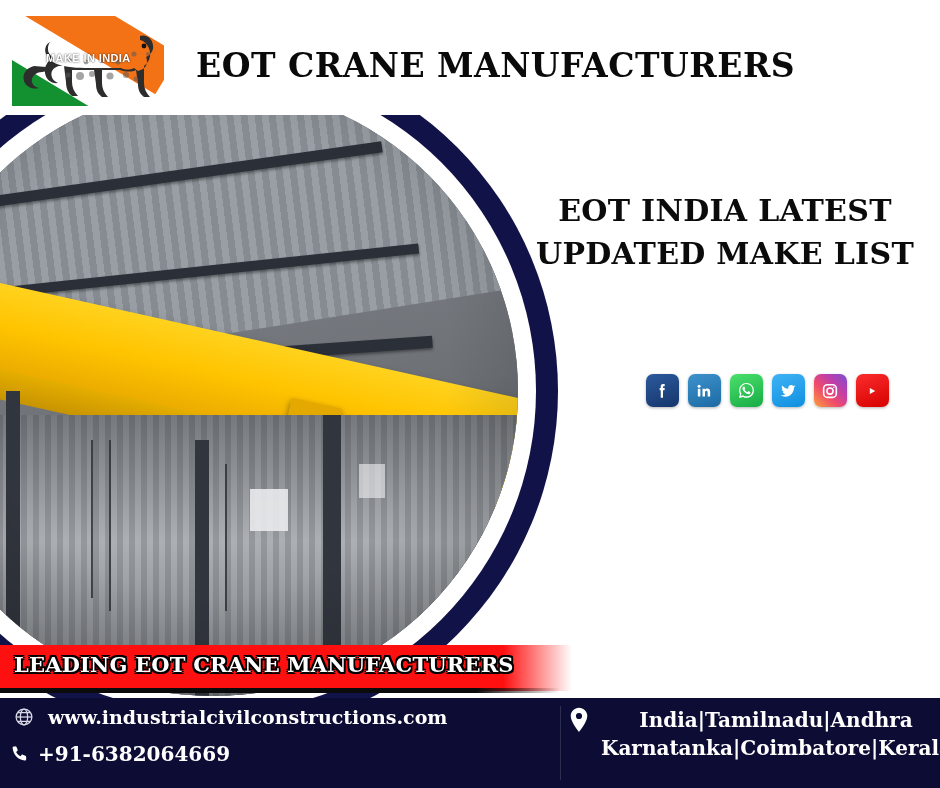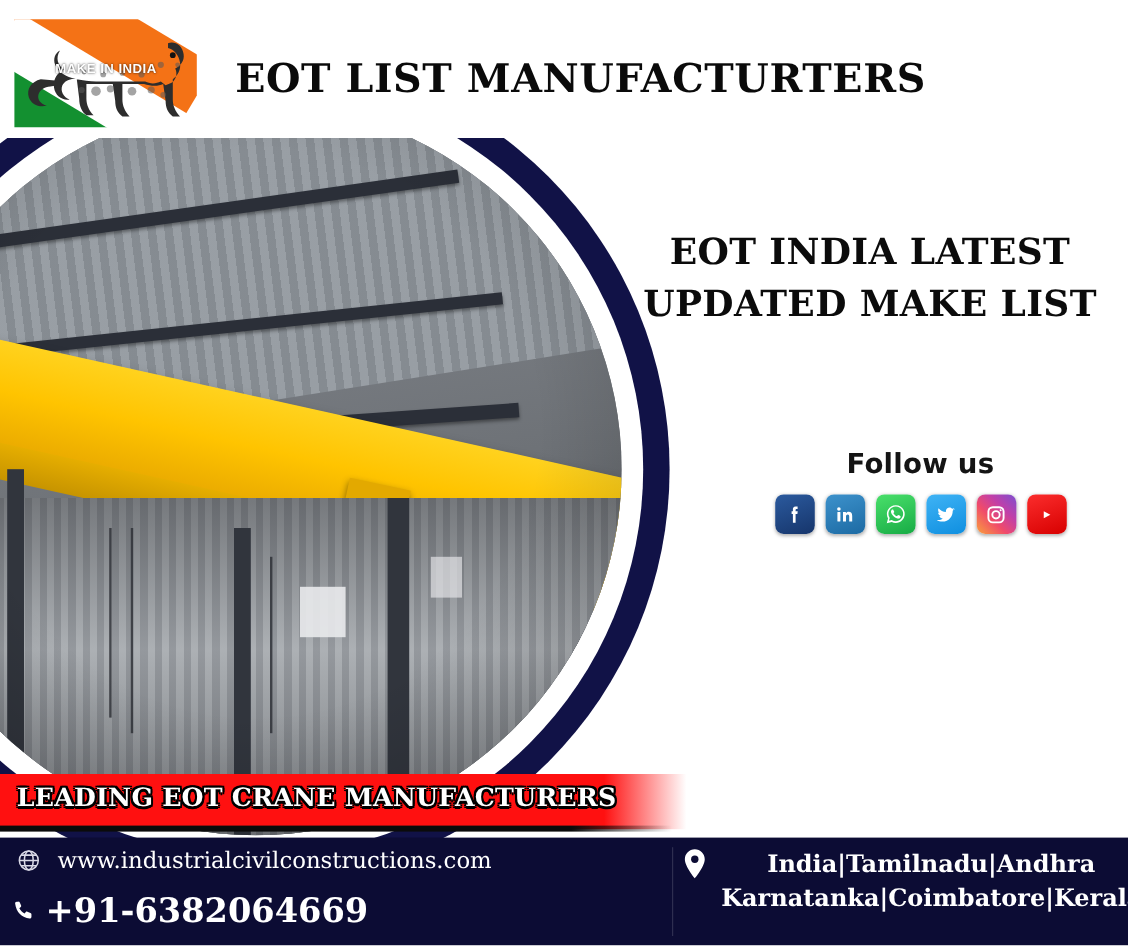--- a/index.html
+++ b/index.html
@@ -325,29 +325,29 @@
   .footer-icon {
     width: 28px;
     display: flex;
     align-items: center;
     justify-content: center;
     flex: 0 0 28px;
   }
   #website-text {
     font-family: "DejaVu Serif", serif;
     font-size: 19px;
-    font-weight: 400;
+    font-weight: 700;
     color: #ffffff;
     margin-left: 10px;
     white-space: nowrap;
     text-align: center;
   }
   #phone-text {
     font-family: "DejaVu Serif", serif;
-    font-size: 28px;
+    font-size: 20px;
     font-weight: 700;
     color: #ffffff;
     margin-left: 4px;
     white-space: nowrap;
   }
   #footer-location {
     position: absolute;
     left: 565px; top: 706px;
     display: flex;
     align-items: flex-start;
@@ -406,21 +406,21 @@
             <circle cx="80" cy="37" r="2.2"></circle>
           <circle cx="64" cy="38" r="2.4"></circle>
             <circle cx="48" cy="36" r="2"></circle>
           <circle cx="112" cy="30" r="2.6"></circle>
             <circle cx="126" cy="30" r="2"></circle>
         </g>
       </svg>
       <div id="make-in-india-text">MAKE IN INDIA</div>
     </div>
 
-    <div id="main-title">EOT LIST MANUFACTURTERS</div>
+    <div id="main-title">EOT CRANE MANUFACTURERS</div>
   </div>
 
   <div id="circle-wrap">
     <div id="navy-ring"></div>
     <div id="white-gap"></div>
     <div id="photo-circle">
       <div class="ph-sky"></div>
       <div class="ph-roof"></div>
 
       <div class="ph-roofbeam" style="left:8%; top:14%; width:70%; height:11px; transform:rotate(-8deg);"></div>
@@ -450,21 +450,20 @@
       <div class="ph-vignette"></div>
     </div>
   </div>
 
   <div id="headline">
     <div class="hl-line">EOT INDIA LATEST</div>
     <div class="hl-line">UPDATED MAKE LIST</div>
   </div>
 
   <div id="follow-block">
-    <div id="follow-label">Follow us</div>
 
     <div id="social-row">
 
       <div class="social-icon si-fb">
         <svg width="20" height="20" viewBox="0 0 24 24" fill="#ffffff">
           <path d="M15.3 8.4h-2.1V7.0c0-.6.4-.8.7-.8h1.3V3.6h-2c-2.2 0-2.7 1.6-2.7 2.7v2.1H9.2v2.8h1.3V20h2.7v-8.8h1.8l.3-2.8z"></path>
         </svg>
       </div>
 
       <div class="social-icon si-li">

